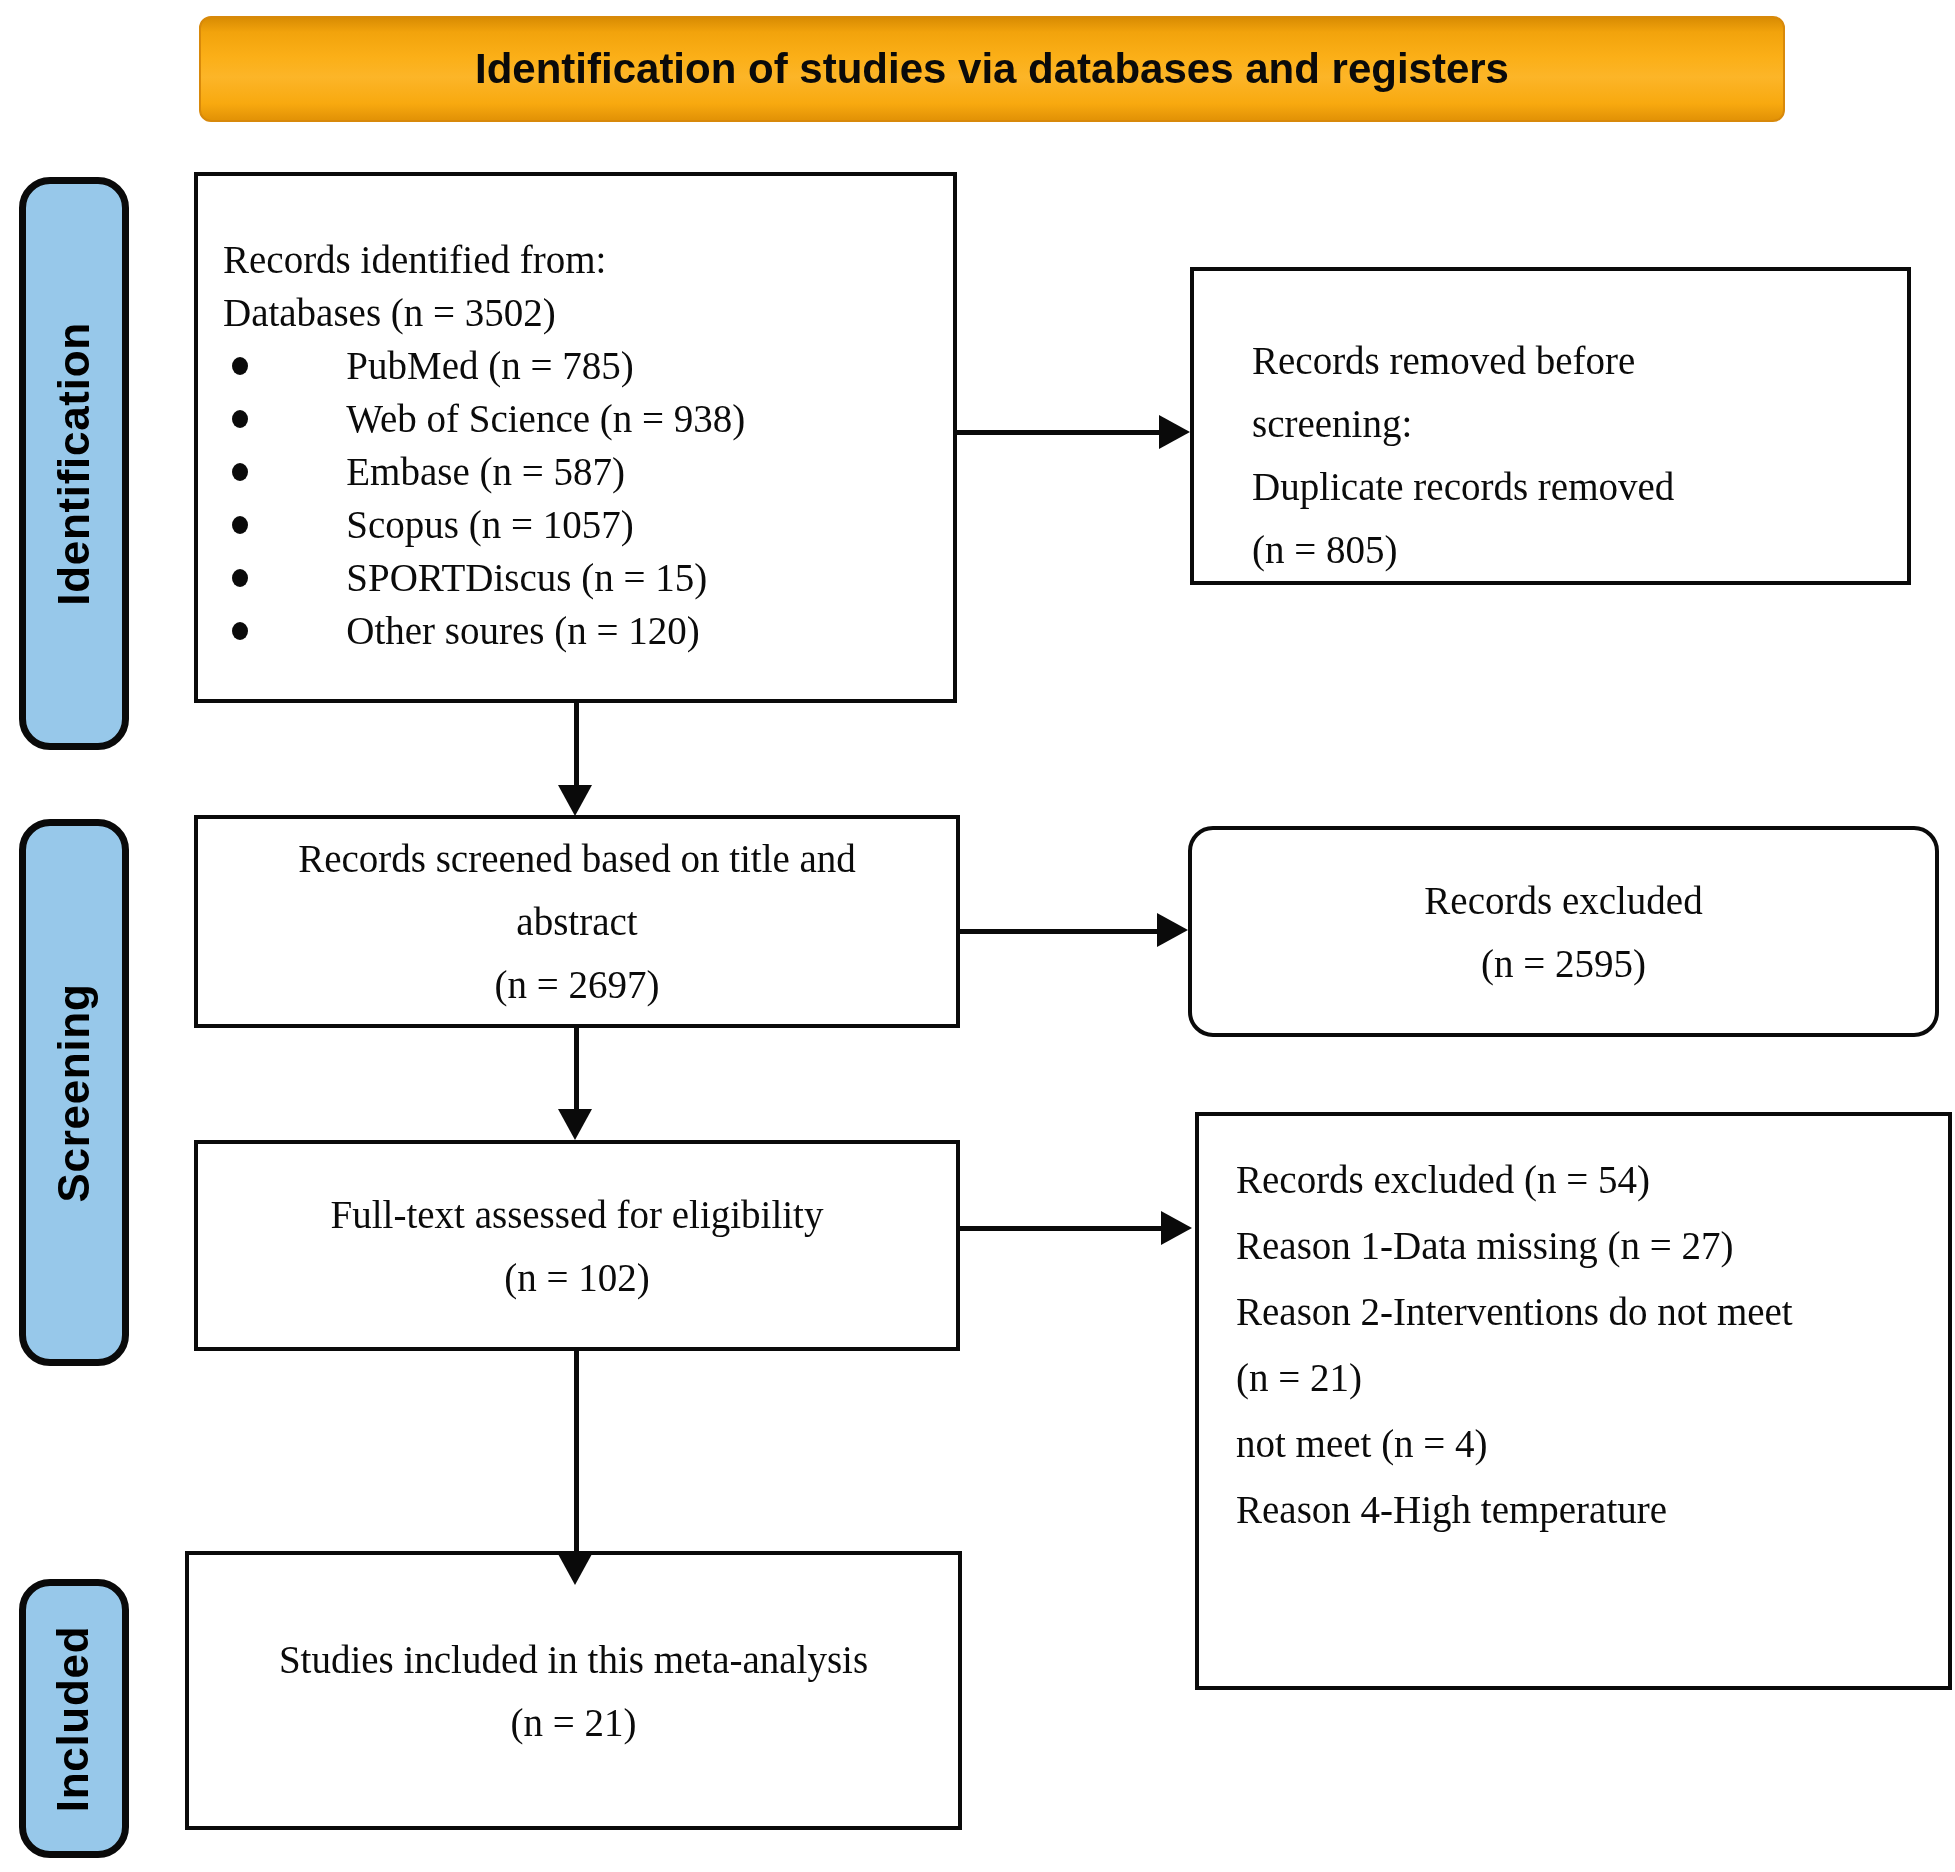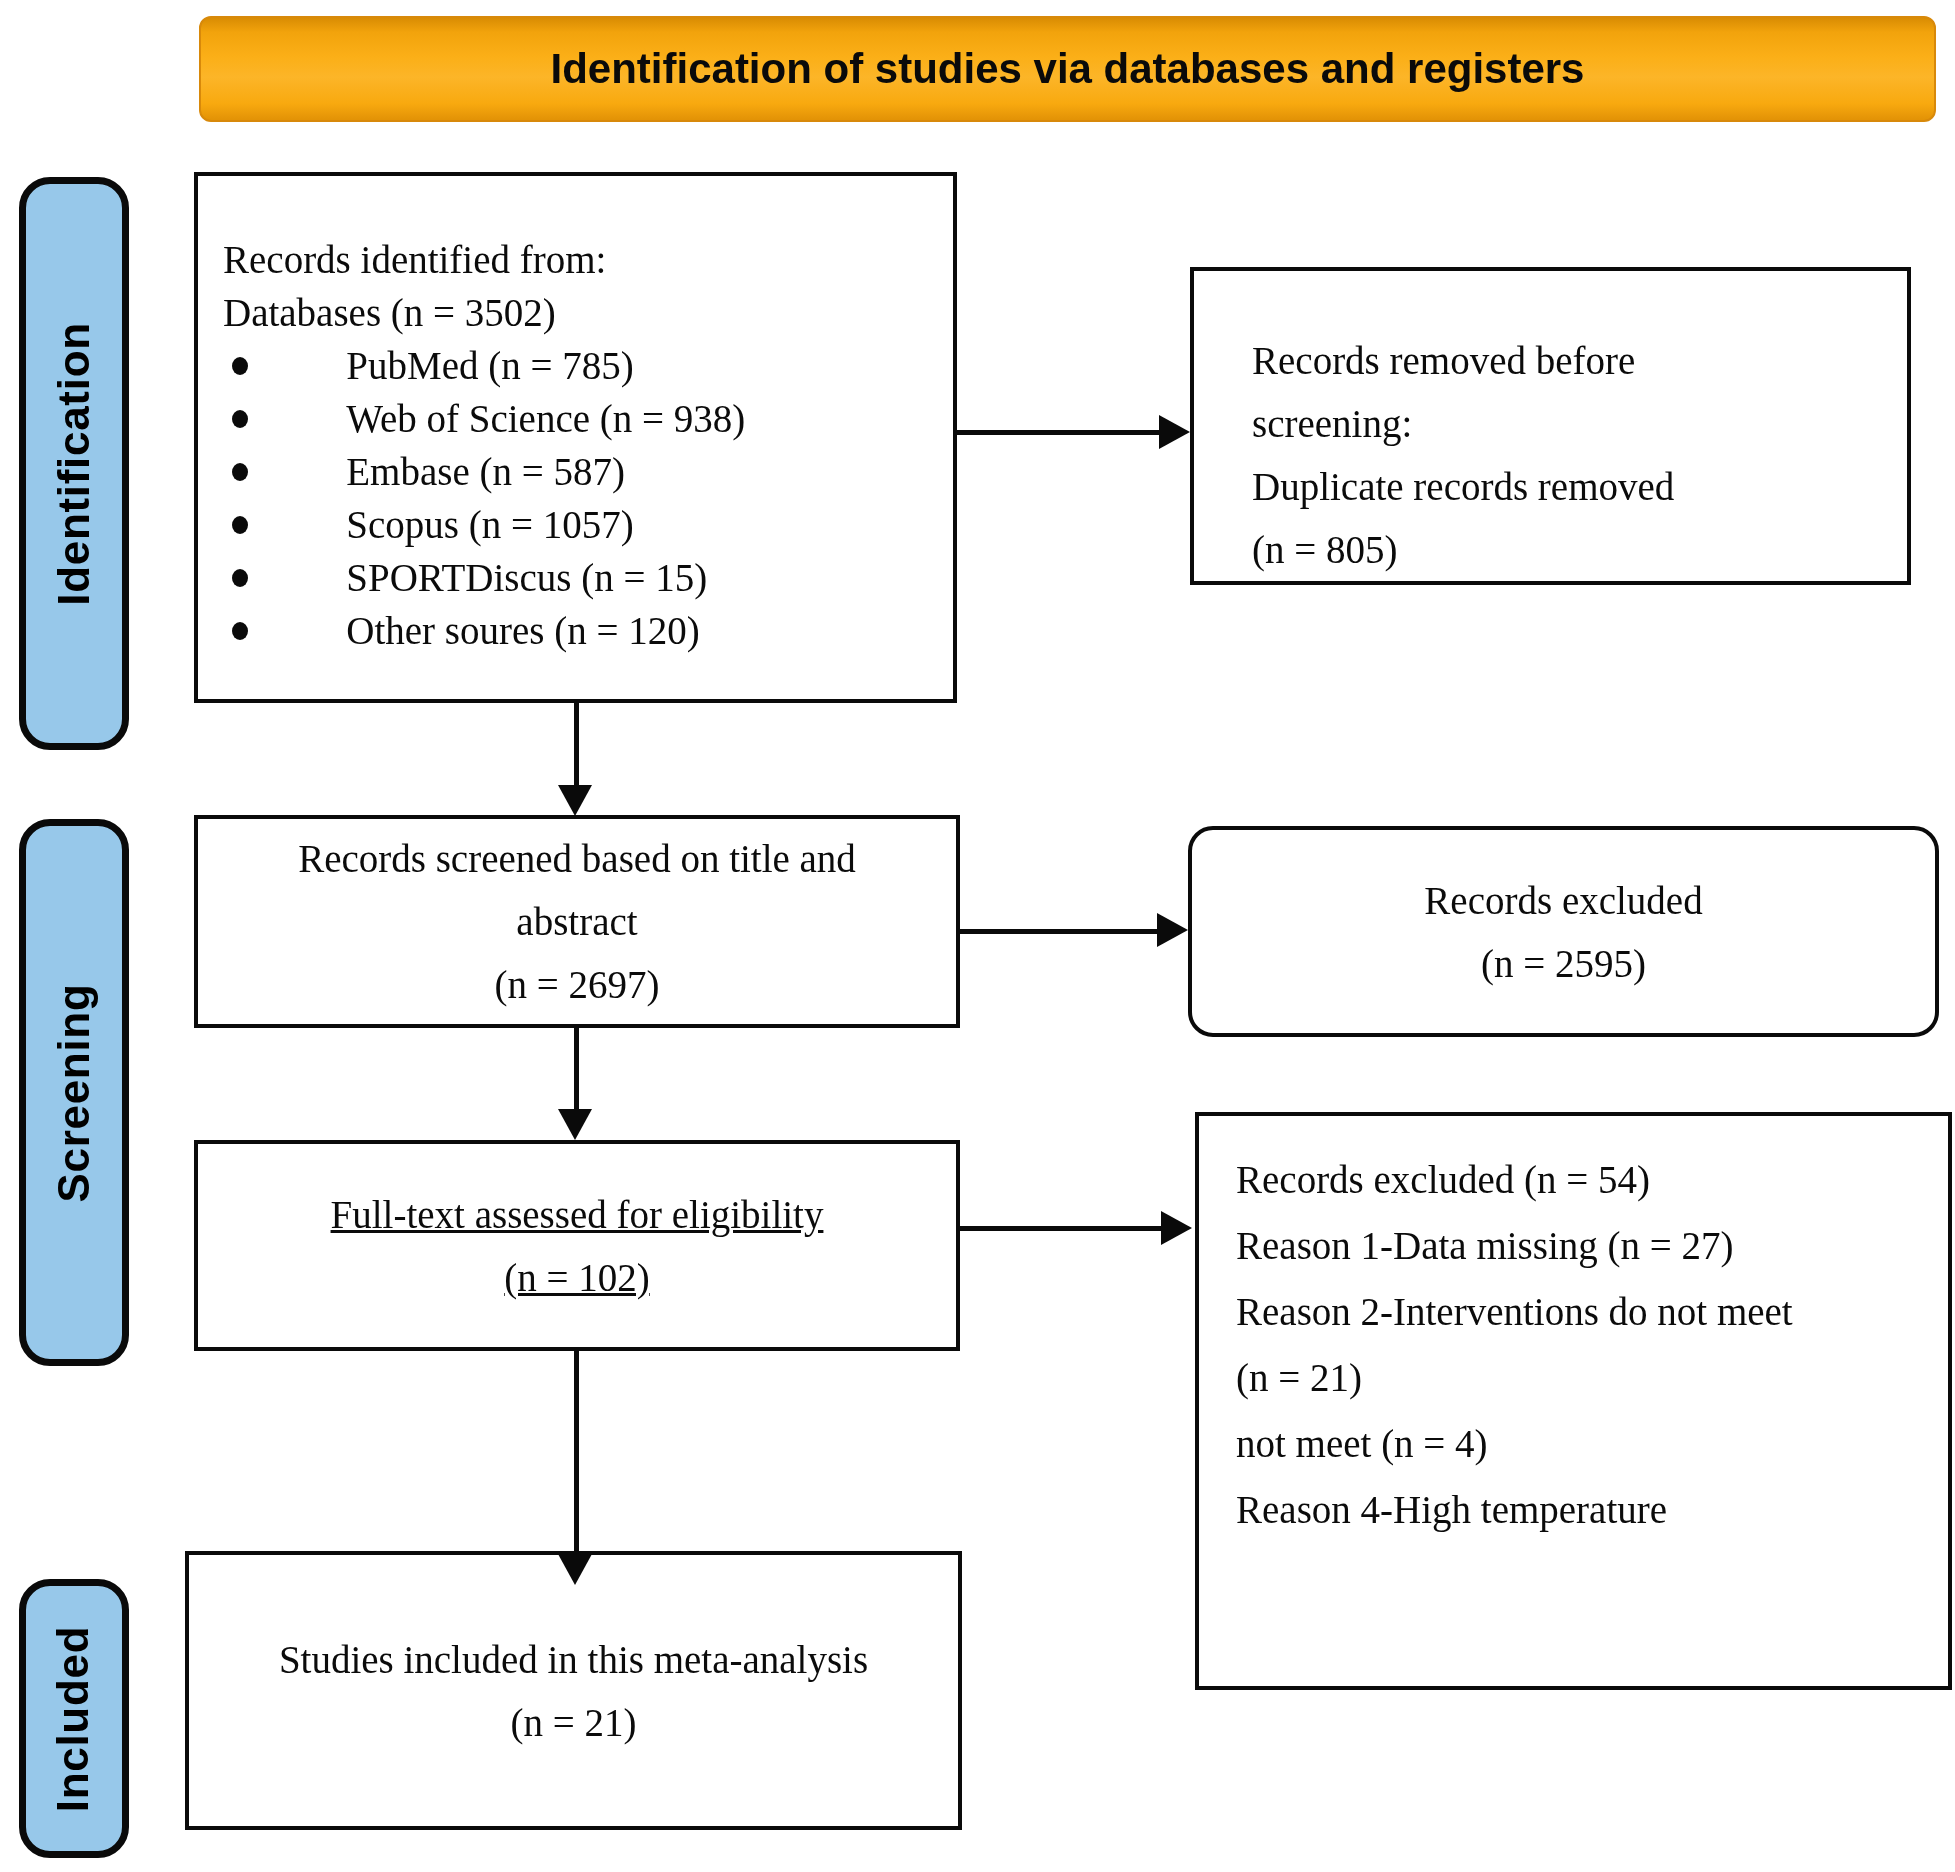--- a/index.html
+++ b/index.html
@@ -10,21 +10,21 @@
     background: #ffffff;
     font-family: "Liberation Serif", serif;
     color: #0b0b0b;
     overflow: hidden;
   }
 
   
   .banner {
     position: absolute;
     left: 199px; top: 16px;
-    width: 1737px; height: 106px;
+    width: 1586px; height: 106px;
     border-radius: 12px;
     background: linear-gradient(180deg,
       #d98c03 0%, #f2a30c 14%, #fbaf17 38%, #fcb528 58%, #f8a90f 84%, #e29206 100%);
     border: 2px solid #d8890a;
     box-sizing: border-box;
     display: flex; align-items: center; justify-content: center;
     font-family: "Liberation Sans", sans-serif;
     font-weight: bold; font-size: 42px; color: #0a0a0a;
   }
 
@@ -62,21 +62,21 @@
                     display: flex; flex-direction: column; justify-content: flex-end;
                     padding-left: 58px; padding-right: 13.3px; line-height: 63px; }
   .box-screened   { left: 194px; top: 815px; width: 766px; height: 213px;
                     display: flex; flex-direction: column; justify-content: center;
                     text-align: center; line-height: 63px; }
   .box-excluded   { left: 1188px; top: 826px; width: 751px; height: 211px;
                     display: flex; flex-direction: column; justify-content: center;
                     text-align: center; line-height: 63px; border-radius: 25px; }
   .box-fulltext   { left: 194px; top: 1140px; width: 766px; height: 211px;
                     display: flex; flex-direction: column; justify-content: center;
-                    text-align: center; line-height: 63px; text-decoration: underline; }
+                    text-align: center; line-height: 63px; }
   .box-reasons    { left: 1195px; top: 1112px; width: 757px; height: 578px;
                     padding: 31px 20px 0 37px; line-height: 66px; }
   .box-included   { left: 185px; top: 1551px; width: 777px; height: 279px;
                     display: flex; flex-direction: column; justify-content: center;
                     text-align: center; line-height: 63px; }
 
   .box-identified .text { padding: 57px 13.3px 0 25px; line-height: 53px; }
   .bullet-row { display: flex; align-items: center; height: 53px; gap: 45px; }
   .bullet-dot {
     width: 16px; height: 18px; background: #0a0a0a;

